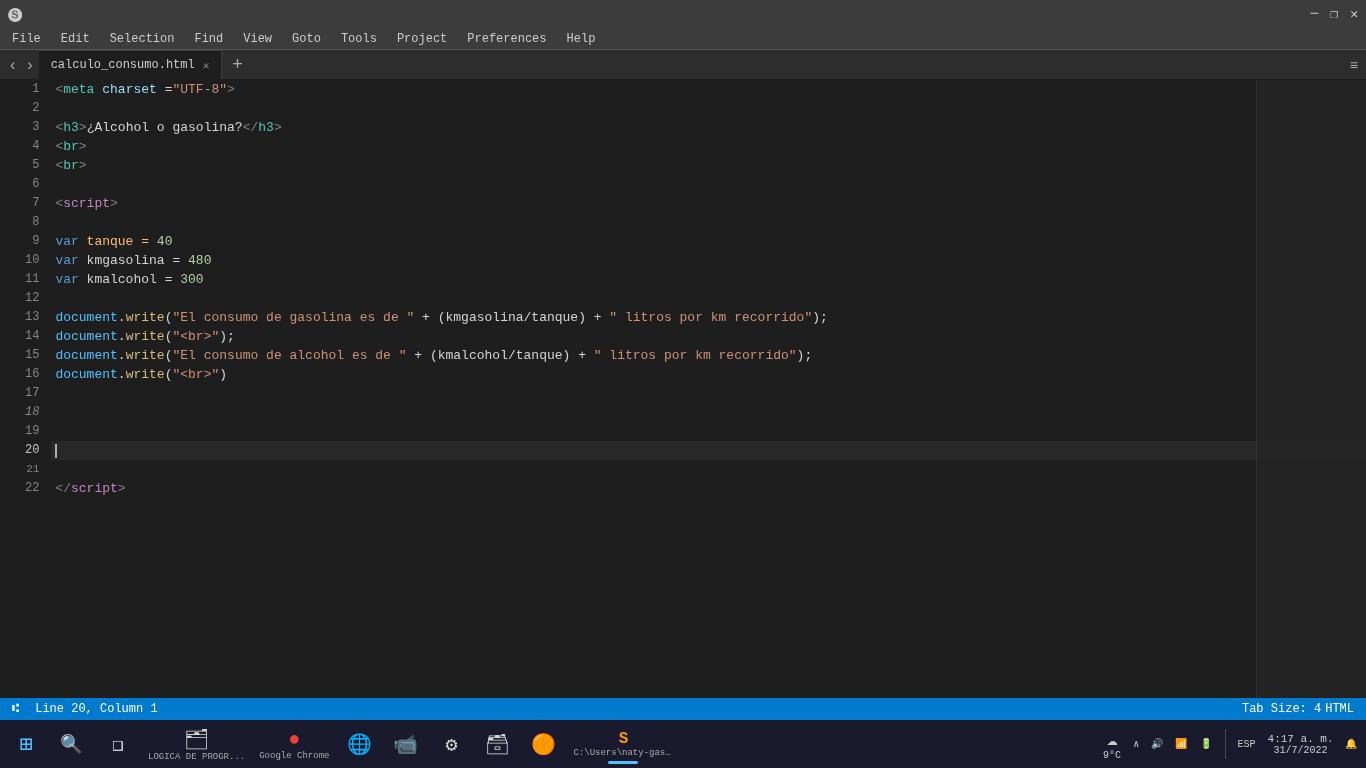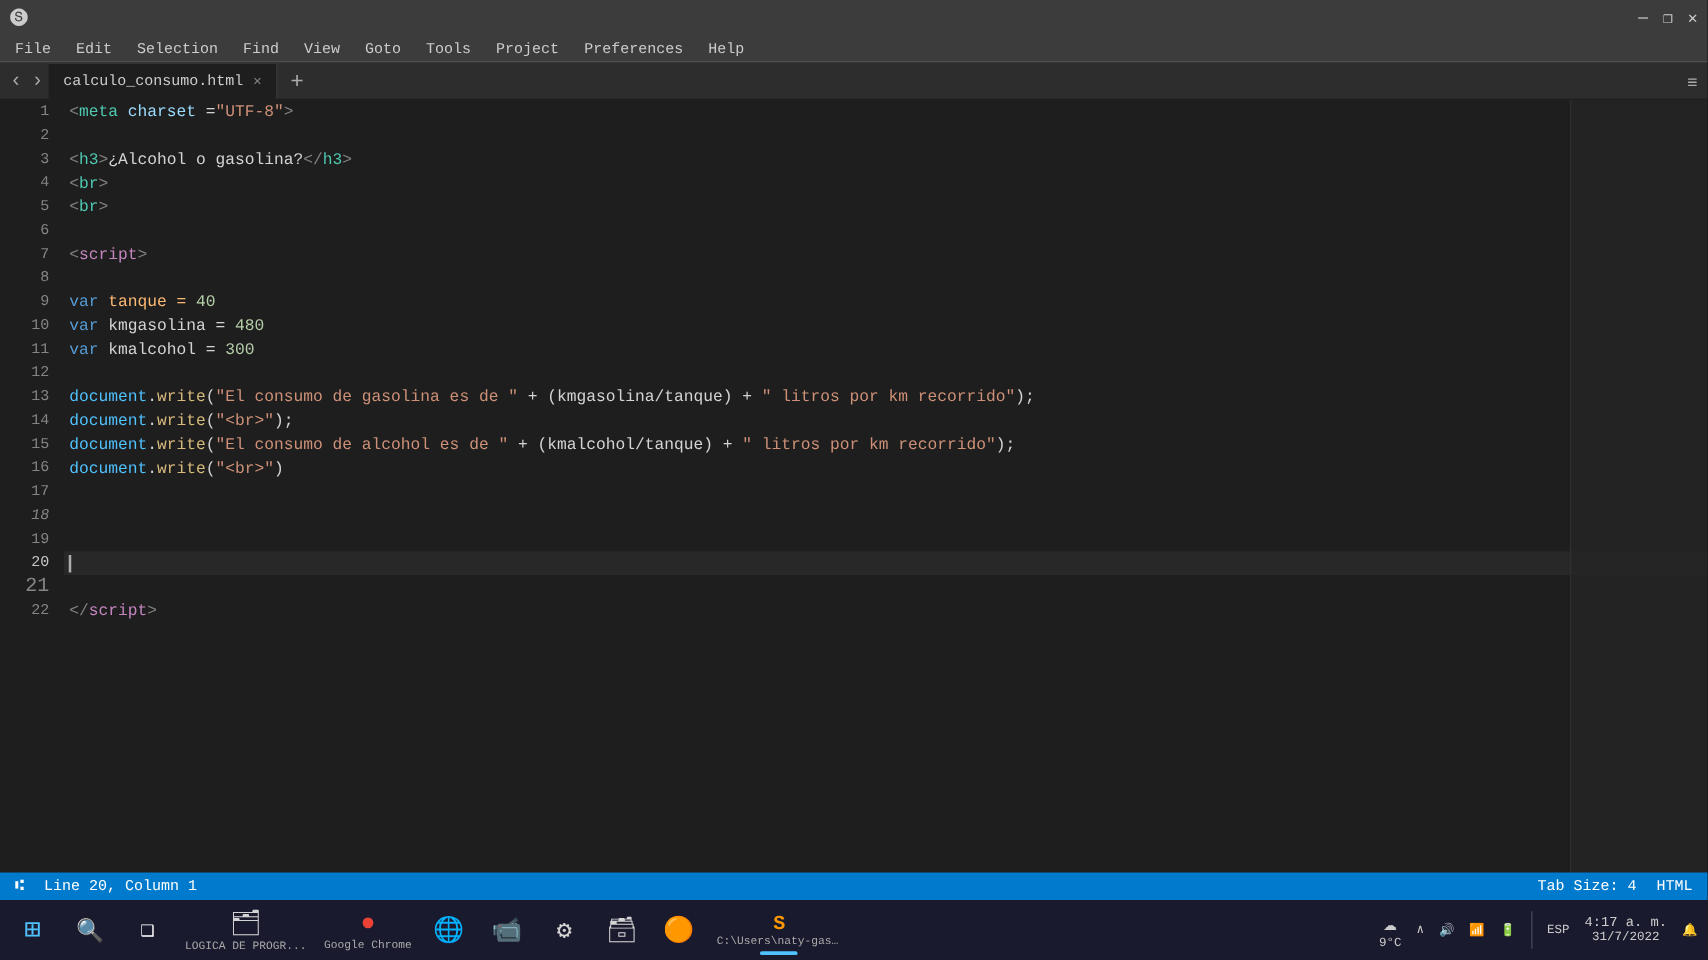--- a/index.html
+++ b/index.html
@@ -126,21 +126,21 @@
       justify-content: space-between;
       padding: 0 12px;
       font-size: 12px;
       color: #ffffff;
       position: absolute;
       bottom: 48px;
       left: 0;
       right: 0;
     }
     #status-bar .left { display: flex; gap: 16px; align-items: center; }
-    #status-bar .right { display: flex; gap: 16px; align-items: center; }
+    #status-bar .right { display: flex; gap: 4px; align-items: center; }
 
     
     #taskbar {
       position: absolute;
       bottom: 0;
       left: 0;
       right: 0;
       height: 48px;
       background: #1a1a2e;
       display: flex;
@@ -225,21 +225,21 @@
         <span class="line-num" style="display: block; height: 19px; line-height: 19px; font-size: 12px; text-align: right; padding: 0px 12px 0px 8px; color: rgb(133, 133, 133);">11</span>
         <span class="line-num" style="display: block; height: 19px; line-height: 19px; font-size: 12px; text-align: right; padding: 0px 12px 0px 8px; color: rgb(133, 133, 133);">12</span>
         <span class="line-num" style="display: block; height: 19px; line-height: 19px; font-size: 12px; text-align: right; padding: 0px 12px 0px 25px; color: rgb(133, 133, 133);">13</span>
         <span class="line-num" style="display: block; height: 19px; line-height: 19px; font-size: 12px; text-align: right; padding: 0px 12px 0px 8px; color: rgb(133, 133, 133);">14</span>
         <span class="line-num" style="display: block; height: 19px; line-height: 19px; font-size: 12px; text-align: right; padding: 0px 12px 0px 8px; color: rgb(133, 133, 133);">15</span>
         <span class="line-num" style="display: block; height: 19px; line-height: 19px; font-size: 12px; text-align: right; padding: 0px 12px 0px 8px; color: rgb(133, 133, 133);">16</span>
         <span class="line-num" style="display: block; height: 19px; line-height: 19px; font-size: 12px; text-align: right; padding: 0px 12px 0px 8px; color: rgb(133, 133, 133);">17</span>
         <span class="line-num" style="display: block; height: 19px; line-height: 19px; font-size: 12px; text-align: right; padding: 0px 12px 0px 8px; color: rgb(133, 133, 133); font-style: italic;">18</span>
         <span class="line-num" style="display: block; height: 19px; line-height: 19px; font-size: 12px; text-align: right; padding: 0px 12px 0px 8px; color: rgb(133, 133, 133);">19</span>
         <span class="line-num active" style="display: block; height: 19px; line-height: 19px; font-size: 12px; text-align: right; padding: 0px 12px 0px 8px; color: rgb(198, 198, 198);">20</span>
-        <span class="line-num" style="display: block; height: 19px; line-height: 19px; font-size: 16px; text-align: right; padding: 0px 12px 0px 8px; color: rgb(133, 133, 133);">21</span>
+        <span class="line-num" style="display: block; height: 19px; line-height: 19px; font-size: 11px; text-align: right; padding: 0px 12px 0px 8px; color: rgb(133, 133, 133);">21</span>
         <span class="line-num" style="display: block; height: 19px; line-height: 19px; font-size: 12px; text-align: right; padding: 0px 12px 0px 8px; color: rgb(133, 133, 133);">22</span>
       </div>
 
     <div id="code-content">
     <div class="code-line"><span style="color: rgb(128, 128, 128);">&lt;</span><span style="color: rgb(78, 201, 176);">meta</span><span style="color: rgb(156, 220, 254);"> charset</span><span style="color: rgb(212, 212, 212);"> =</span><span style="color: rgb(206, 145, 120);">"UTF-8"</span><span style="color: rgb(128, 128, 128);">&gt;</span></div>
         <div class="code-line"></div>
         <div class="code-line"><span style="color: rgb(128, 128, 128);">&lt;</span><span style="color: rgb(78, 201, 176);">h3</span><span style="color: rgb(128, 128, 128);">&gt;</span><span style="color: rgb(212, 212, 212);">¿Alcohol o gasolina?</span><span style="color: rgb(128, 128, 128);">&lt;/</span><span style="color: rgb(78, 201, 176);">h3</span><span style="color: rgb(128, 128, 128);">&gt;</span></div>
         <div class="code-line"><span style="color: rgb(128, 128, 128);">&lt;</span><span style="color: rgb(78, 201, 176);">br</span><span style="color: rgb(128, 128, 128);">&gt;</span></div>
         <div class="code-line"><span style="color: rgb(128, 128, 128);">&lt;</span><span style="color: rgb(78, 201, 176);">br</span><span style="color: rgb(128, 128, 128);">&gt;</span></div>
         <div class="code-line"></div>

